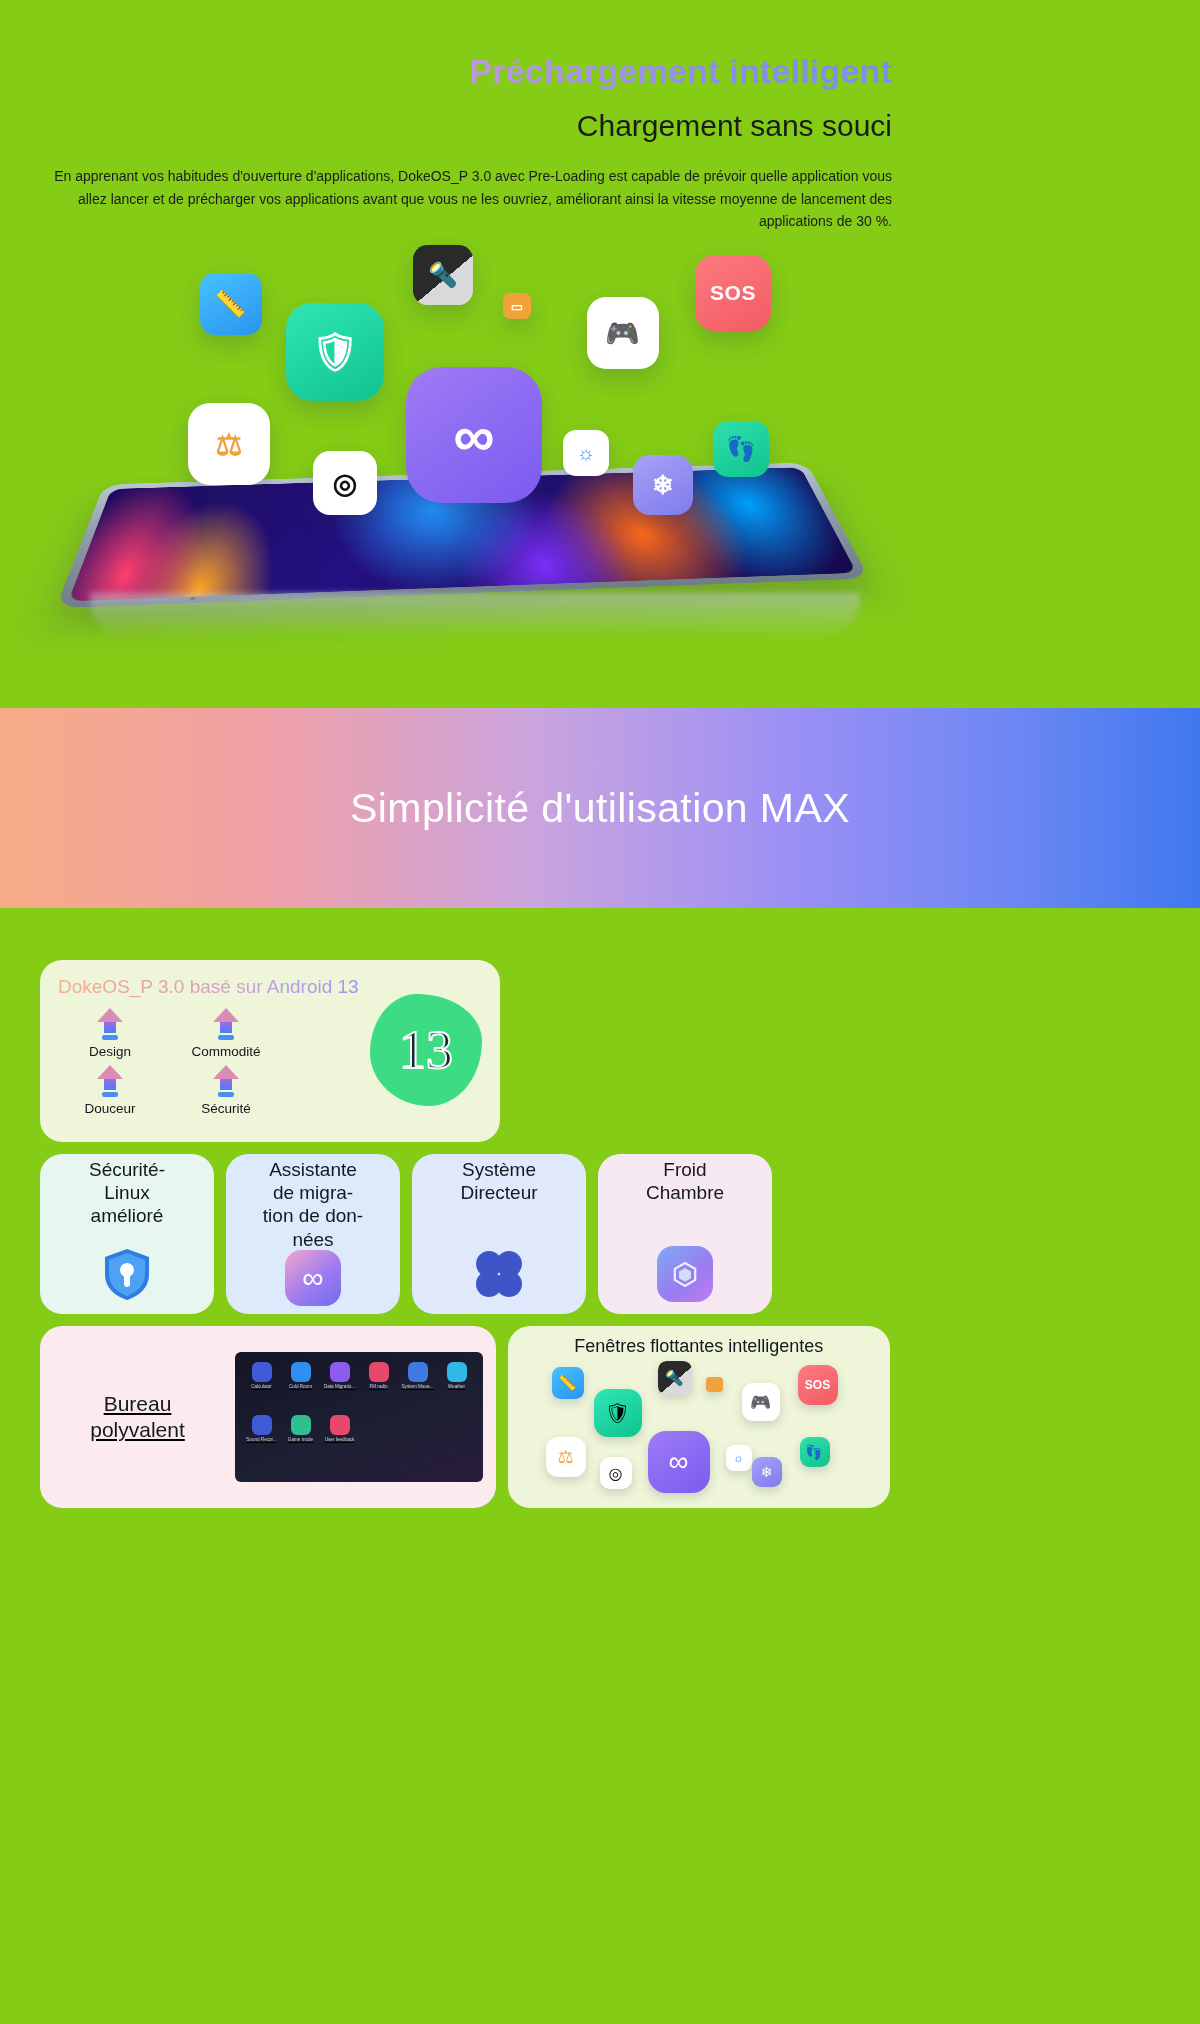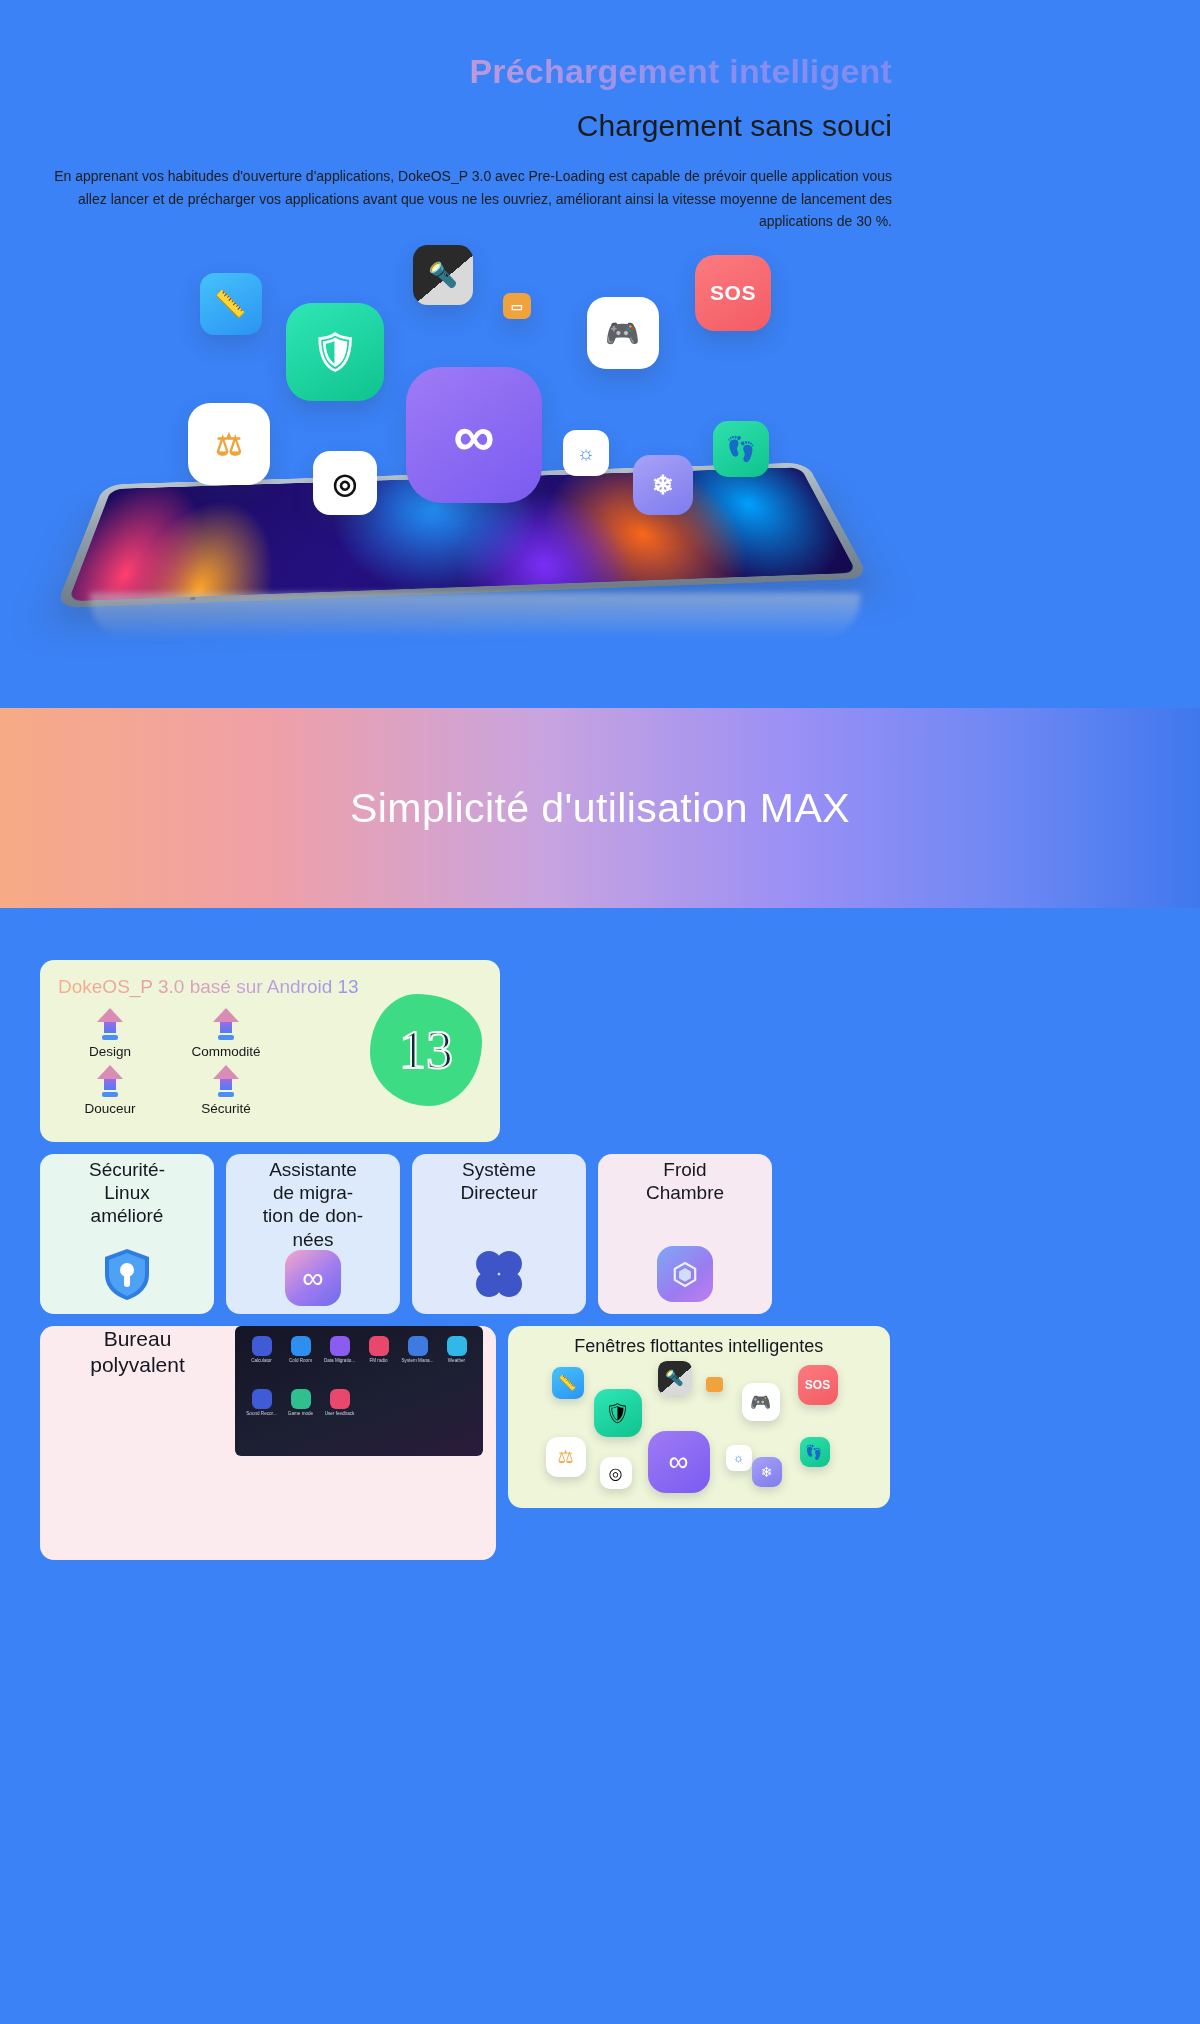--- a/index.html
+++ b/index.html
@@ -6,21 +6,21 @@
   html, body {
     width: 1200px;
     background: #ffffff;
     font-family: "Liberation Sans", sans-serif;
   }
   .page {
     width: 1200px;
     height: 2024px;
     position: relative;
     overflow: hidden;
-    background: #3b82f6;
+    background: #84cc16;
   }
   
   .col {
     width: 930px;
     position: relative;
   }
 
   
   .sec-preload { padding-top: 52px; position: relative; height: 700px; }
   .title-grad {
@@ -123,21 +123,21 @@
     font-size: 41px;
     font-weight: 500;
     letter-spacing: .4px;
   }
 
   
   .grid-wrap { padding: 52px 40px 0 40px; width: 930px; }
   .row { display: flex; gap: 12px; margin-bottom: 12px; }
 
   .card {
-    border-radius: 14px;
+    border-radius: 22px;
     position: relative;
     overflow: hidden;
   }
   .card-title {
     font-size: 20px;
     line-height: 1.22;
     color: #15191f;
     font-weight: 400;
   }
 
@@ -234,23 +234,23 @@
   .c5 { background: #f7e9f1; }
   .card-sm .card-title { font-size: 19px; }
   .sm-icon {
     position: absolute; left: 50%; bottom: 12px;
     transform: translateX(-50%);
     width: 56px; height: 56px;
   }
 
   
   .card-desk {
-    width: 460px; height: 234px;
+    width: 460px; height: 182px;
     background: #fbeaee;
-    display: flex; align-items: flex-start;
+    display: flex; align-items: center; text-decoration: underline;
   }
   .desk-label { width: 195px; text-align: center; font-size: 21px; color: #15191f; line-height: 1.25; }
   .desk-shot {
     width: 248px; height: 130px;
     border-radius: 6px;
     background: linear-gradient(160deg,#141526 0%,#1d1f33 60%,#2a1c3b 100%);
     position: relative; overflow: hidden;
     padding: 10px 8px;
   }
   .desk-grid { display: grid; grid-template-columns: repeat(6,1fr); gap: 2px; }

